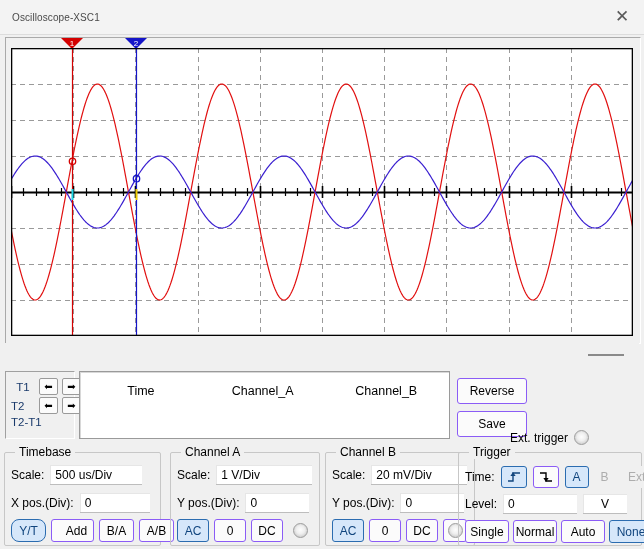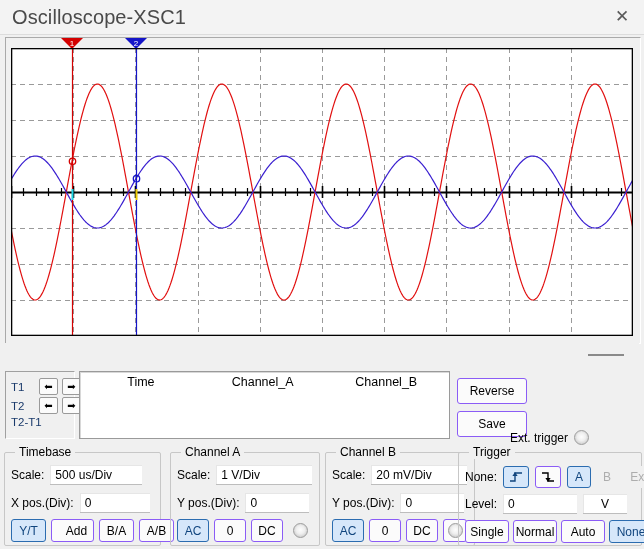--- a/index.html
+++ b/index.html
@@ -11,21 +11,21 @@
   }
   #app{position:relative;width:644px;height:549px;background:#f0f0f0;}
 
   
   .titlebar{
     position:absolute;left:0;top:0;width:644px;height:34px;
     background:#f3f3f3;border-bottom:1px solid #dcdcdc;
     display:flex;align-items:center;
   }
   .titlebar .title{
-    margin-left:12px;font-size:20px;color:#4a4a4a;letter-spacing:.1px;
+    margin-left:12px;font-size:10px;color:#4a4a4a;letter-spacing:.1px;
   }
   .titlebar .close{
     position:absolute;right:0;top:0;width:44px;height:33px;
     display:flex;align-items:center;justify-content:center;
     color:#5a5a5a;font-size:17px;line-height:1;cursor:default;
   }
 
   
   .scope-area{
     position:absolute;left:5px;top:37px;width:634px;height:305px;
@@ -67,21 +67,21 @@
     font-size:10px;color:#000;line-height:1;cursor:default;
   }
   .t2t1{position:absolute;left:5px;top:44px;font-size:11.5px;color:#1a3a6b;}
 
   .meas{
     position:absolute;left:79px;top:371px;width:369px;height:66px;
     background:#fff;border:1px solid #9a9a9a;
     box-shadow:inset 1px 1px 0 #d8d8d8;
   }
   .meas table{width:100%;border-collapse:collapse;font-size:12.5px;color:#000;}
-  .meas th{font-weight:normal;text-align:center;padding:3px 0 0 0;}
+  .meas th{font-weight:normal;text-align:center;padding:12px 0 0 0;}
   .meas td{text-align:center;padding:0;line-height:15px;}
   .meas .c0{width:33%;}.meas .c1{width:33%;}.meas .c2{width:34%;}
 
   .btn{
     background:#fbfbfb;border:1px solid #8b5cf6;border-radius:3px;
     font-size:12px;color:#000;font-family:"Liberation Sans",sans-serif;
     display:flex;align-items:center;justify-content:center;cursor:default;
   }
   .btn.sel{background:#d6e7fa;border-color:#2b6cb0;color:#10457e;}
   .btn.dis{color:#adadad;background:#f0f0f0;border-color:#f0f0f0;}
@@ -232,21 +232,21 @@
         <line x1="125.5" y1="141" x2="125.5" y2="152" stroke="#f2d200" stroke-width="2"></line>
         <rect x="0.5" y="0.5" width="621" height="287" fill="none" stroke="#000" stroke-width="1.6"></rect>
       </svg>
   </div>
 
   <div class="hscroll">
     <div class="thumb"></div>
   </div>
 
   <div class="cursor-box">
-    <div class="cur-row" style="top:6px;">
+    <div class="cur-row" style="top:6px;text-align:center;">
       <span class="lbl">T1</span>
       <span class="arrow-btn">⬅</span>
       <span class="arrow-btn">➡</span>
     </div>
     <div class="cur-row" style="top:25px;">
       <span class="lbl">T2</span>
       <span class="arrow-btn">⬅</span>
       <span class="arrow-btn">➡</span>
     </div>
     <div class="t2t1">T2-T1</div>
@@ -277,21 +277,21 @@
     <div class="legend">Timebase</div>
     <div class="row" style="left:6px;top:12px;gap:6px;">
       <span class="flabel">Scale:</span>
       <span class="field ul" style="width:92px;height:20px;">500 us/Div</span>
     </div>
     <div class="row" style="left:6px;top:40px;gap:6px;">
       <span class="flabel">X pos.(Div):</span>
       <span class="field ul" style="width:70px;height:20px;">0</span>
     </div>
     <div class="row" style="left:6px;top:66px;gap:5px;" id="timebase-modes">
-        <span class="btn sel" style="width: 33px; height: 21px;">Y/T</span>
+        <span class="btn sel" style="width: 33px; height: 21px; border-radius: 8px;">Y/T</span>
         <span class="btn" style="width: 33px; height: 21px; padding-left: 8px;">Add</span>
         <span class="btn" style="width: 33px; height: 21px;">B/A</span>
         <span class="btn" style="width: 33px; height: 21px;">A/B</span>
       </div>
   </div>
 
   <div class="group" id="grp-cha">
     <div class="legend">Channel A</div>
     <div class="row" style="left:6px;top:12px;gap:6px;">
       <span class="flabel">Scale:</span>
@@ -325,21 +325,21 @@
         <span class="btn" style="width: 30px; height: 21px;">DC</span>
         <span class="btn" style="width: 22px; height: 21px;">-</span>
       </div>
     <span class="led" style="position:absolute;left:122px;top:70px;"></span>
   </div>
 
   <div class="group" id="grp-trigger">
     <div class="legend">Trigger</div>
 
     <div class="row" style="left:6px;top:13px;gap:6px;">
-      <span class="flabel">None:</span>
+      <span class="flabel">Time:</span>
       <span class="btn sel" style="width:24px;height:20px;">
         <svg width="14" height="12" viewBox="0 0 14 12">
           <polyline points="1,10 6,10 6,2 13,2" fill="none" stroke="#10457e" stroke-width="1.4"></polyline>
           <polygon points="6,1 3.4,5 8.6,5" fill="#10457e"></polygon>
         </svg>
       </span>
       <span class="btn" style="width:24px;height:20px;">
         <svg width="14" height="12" viewBox="0 0 14 12">
           <polyline points="1,2 7,2 7,10 13,10" fill="none" stroke="#000" stroke-width="1.4"></polyline>
           <polygon points="7,11 4.4,7 9.6,7" fill="#000"></polygon>

